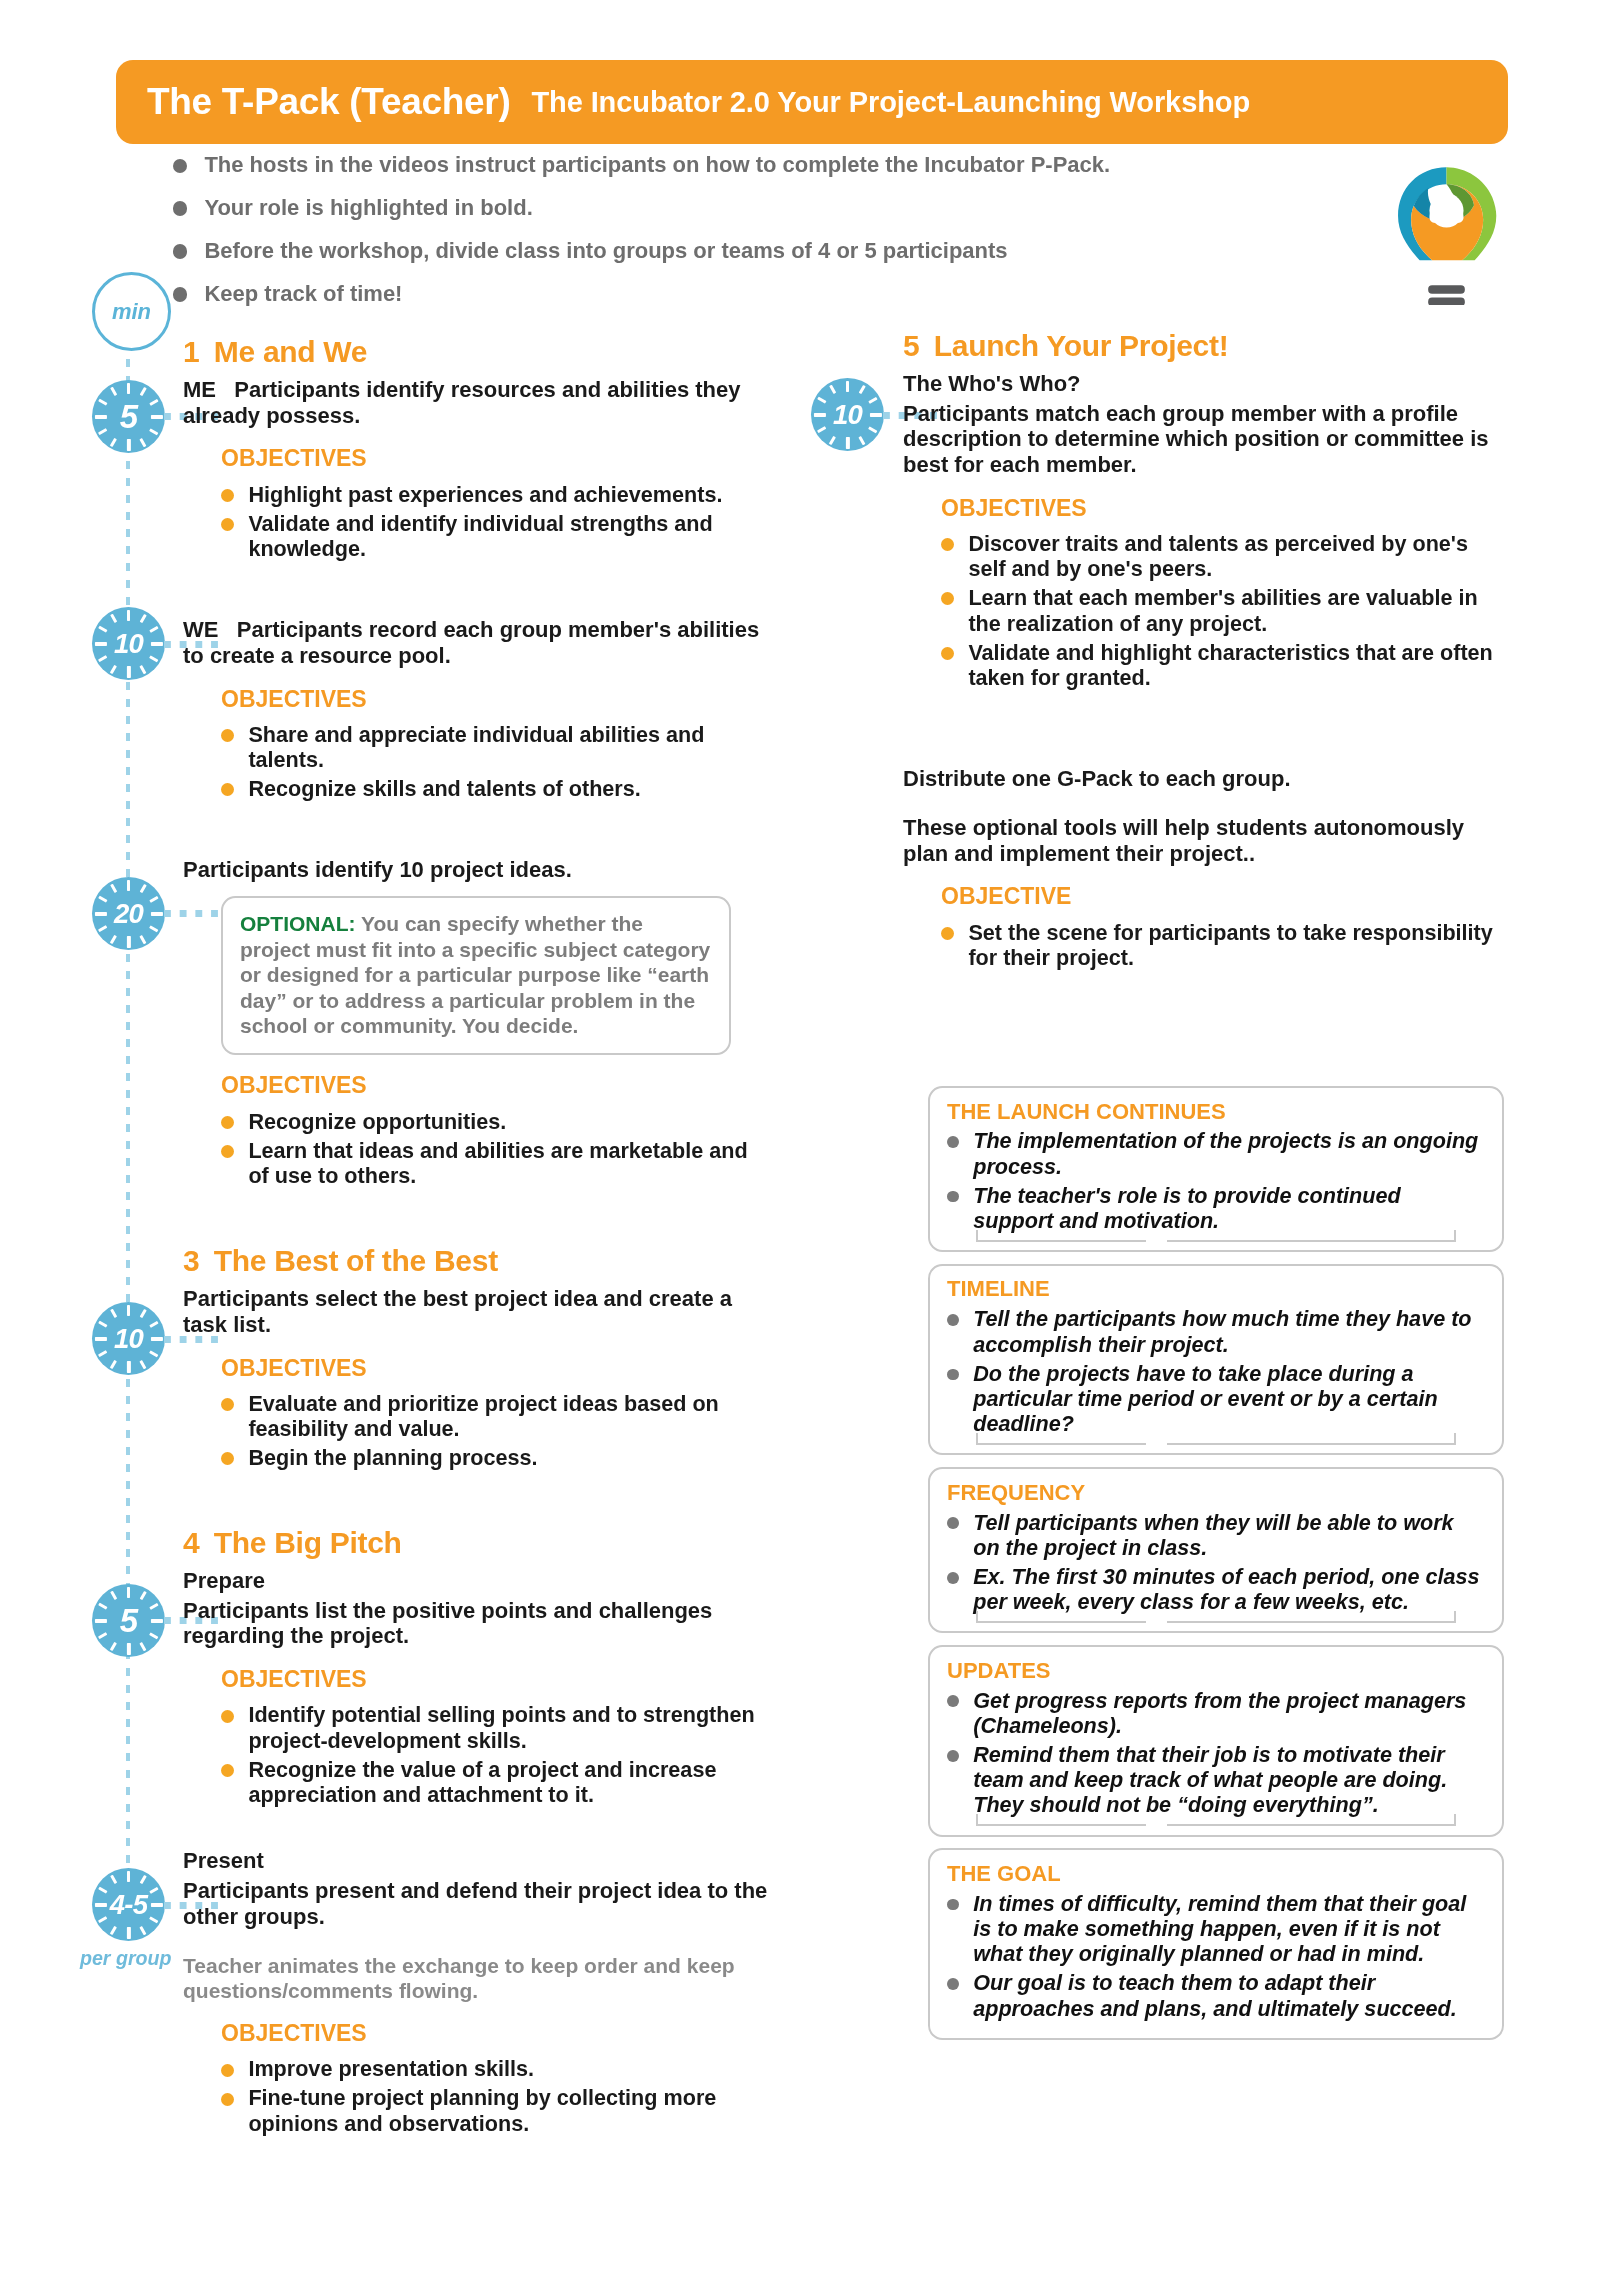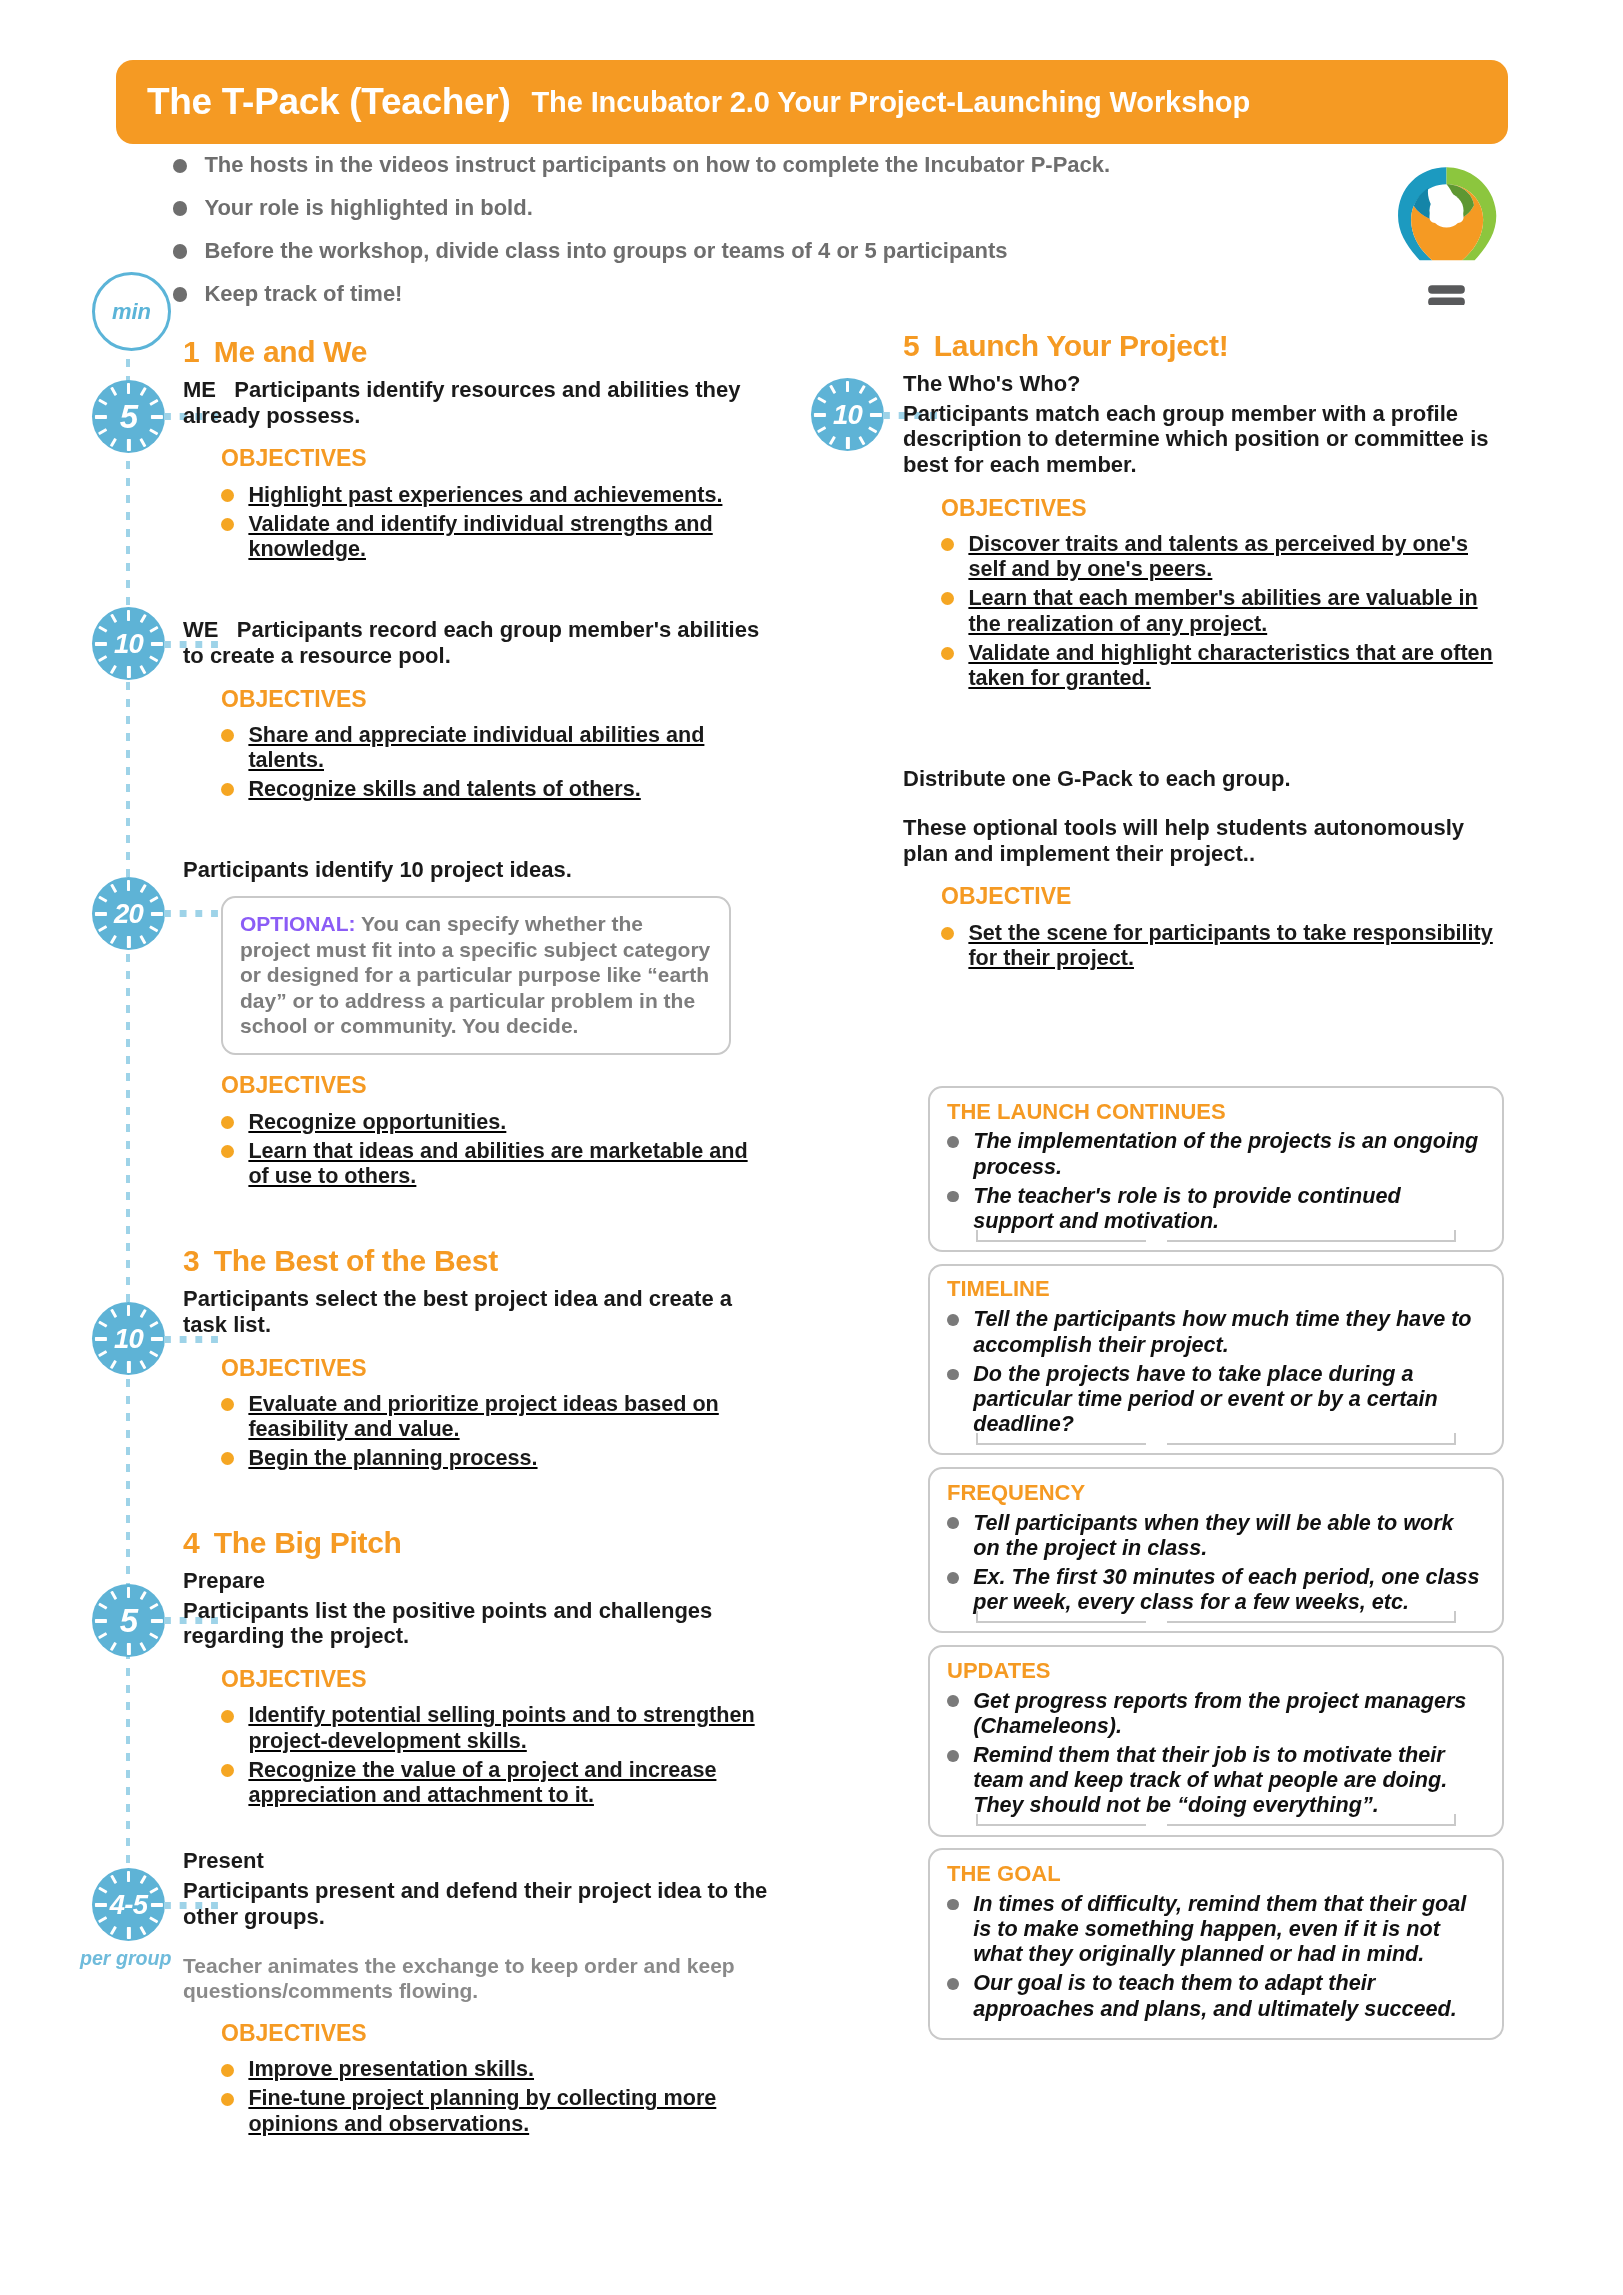--- a/index.html
+++ b/index.html
@@ -94,35 +94,35 @@
   .sec-title .n{margin-right:14.4px;}
   .lead{
     color:#1a1a1a;font-size:22px;font-weight:bold;line-height:1.17;margin:0 0 3.9px 0;
   }
   .lead .tag{margin-right:18.3px;}
   .note-txt{color:#8a8a8a;font-size:21px;font-weight:600;line-height:1.2;margin:0;}
   .obj-head{
     color:#F59A23;font-size:23px;font-weight:bold;letter-spacing:0px;
     margin:17px 0 9.2px 38px;
   }
-  ul.obj{list-style:none;margin:0 0 0 38px;padding:0;text-decoration:underline;}
+  ul.obj{list-style:none;margin:0 0 0 38px;padding:0;}
   ul.obj li{display:flex;align-items:flex-start;margin-bottom:3.9px;}
   ul.obj li .b{
     width:13px;height:13px;border-radius:50%;background:#F5A623;
     margin-top:7.2px;margin-right:14.4px;flex:0 0 auto;
   }
   ul.obj li .t{color:#1a1a1a;font-size:21.6px;font-weight:600;line-height:1.17;}
 
   
   .optional-box{
     margin:13px 0 0 38px;width:510px;border:2.6px solid #C9C9C9;border-radius:14.4px;
     padding:13px 17px 14.4px 17px;box-sizing:border-box;
   }
   .optional-box p{margin:0;color:#7d7d7d;font-size:21px;font-weight:600;line-height:1.22;}
-  .optional-box p b{color:#8b5cf6;font-weight:bold;}
+  .optional-box p b{color:#15803d;font-weight:bold;}
 
   
   .panels{position:absolute;left:928px;top:1078px;width:576px;}
   .panel{
     border:2.6px solid #C9C9C9;border-radius:14.4px;
     padding:10.5px 17px 13px 17px;box-sizing:border-box;position:relative;
     background:#ffffff;
     margin-top:8px;
   }
   .panel + .panel{margin-top:11.8px;}

